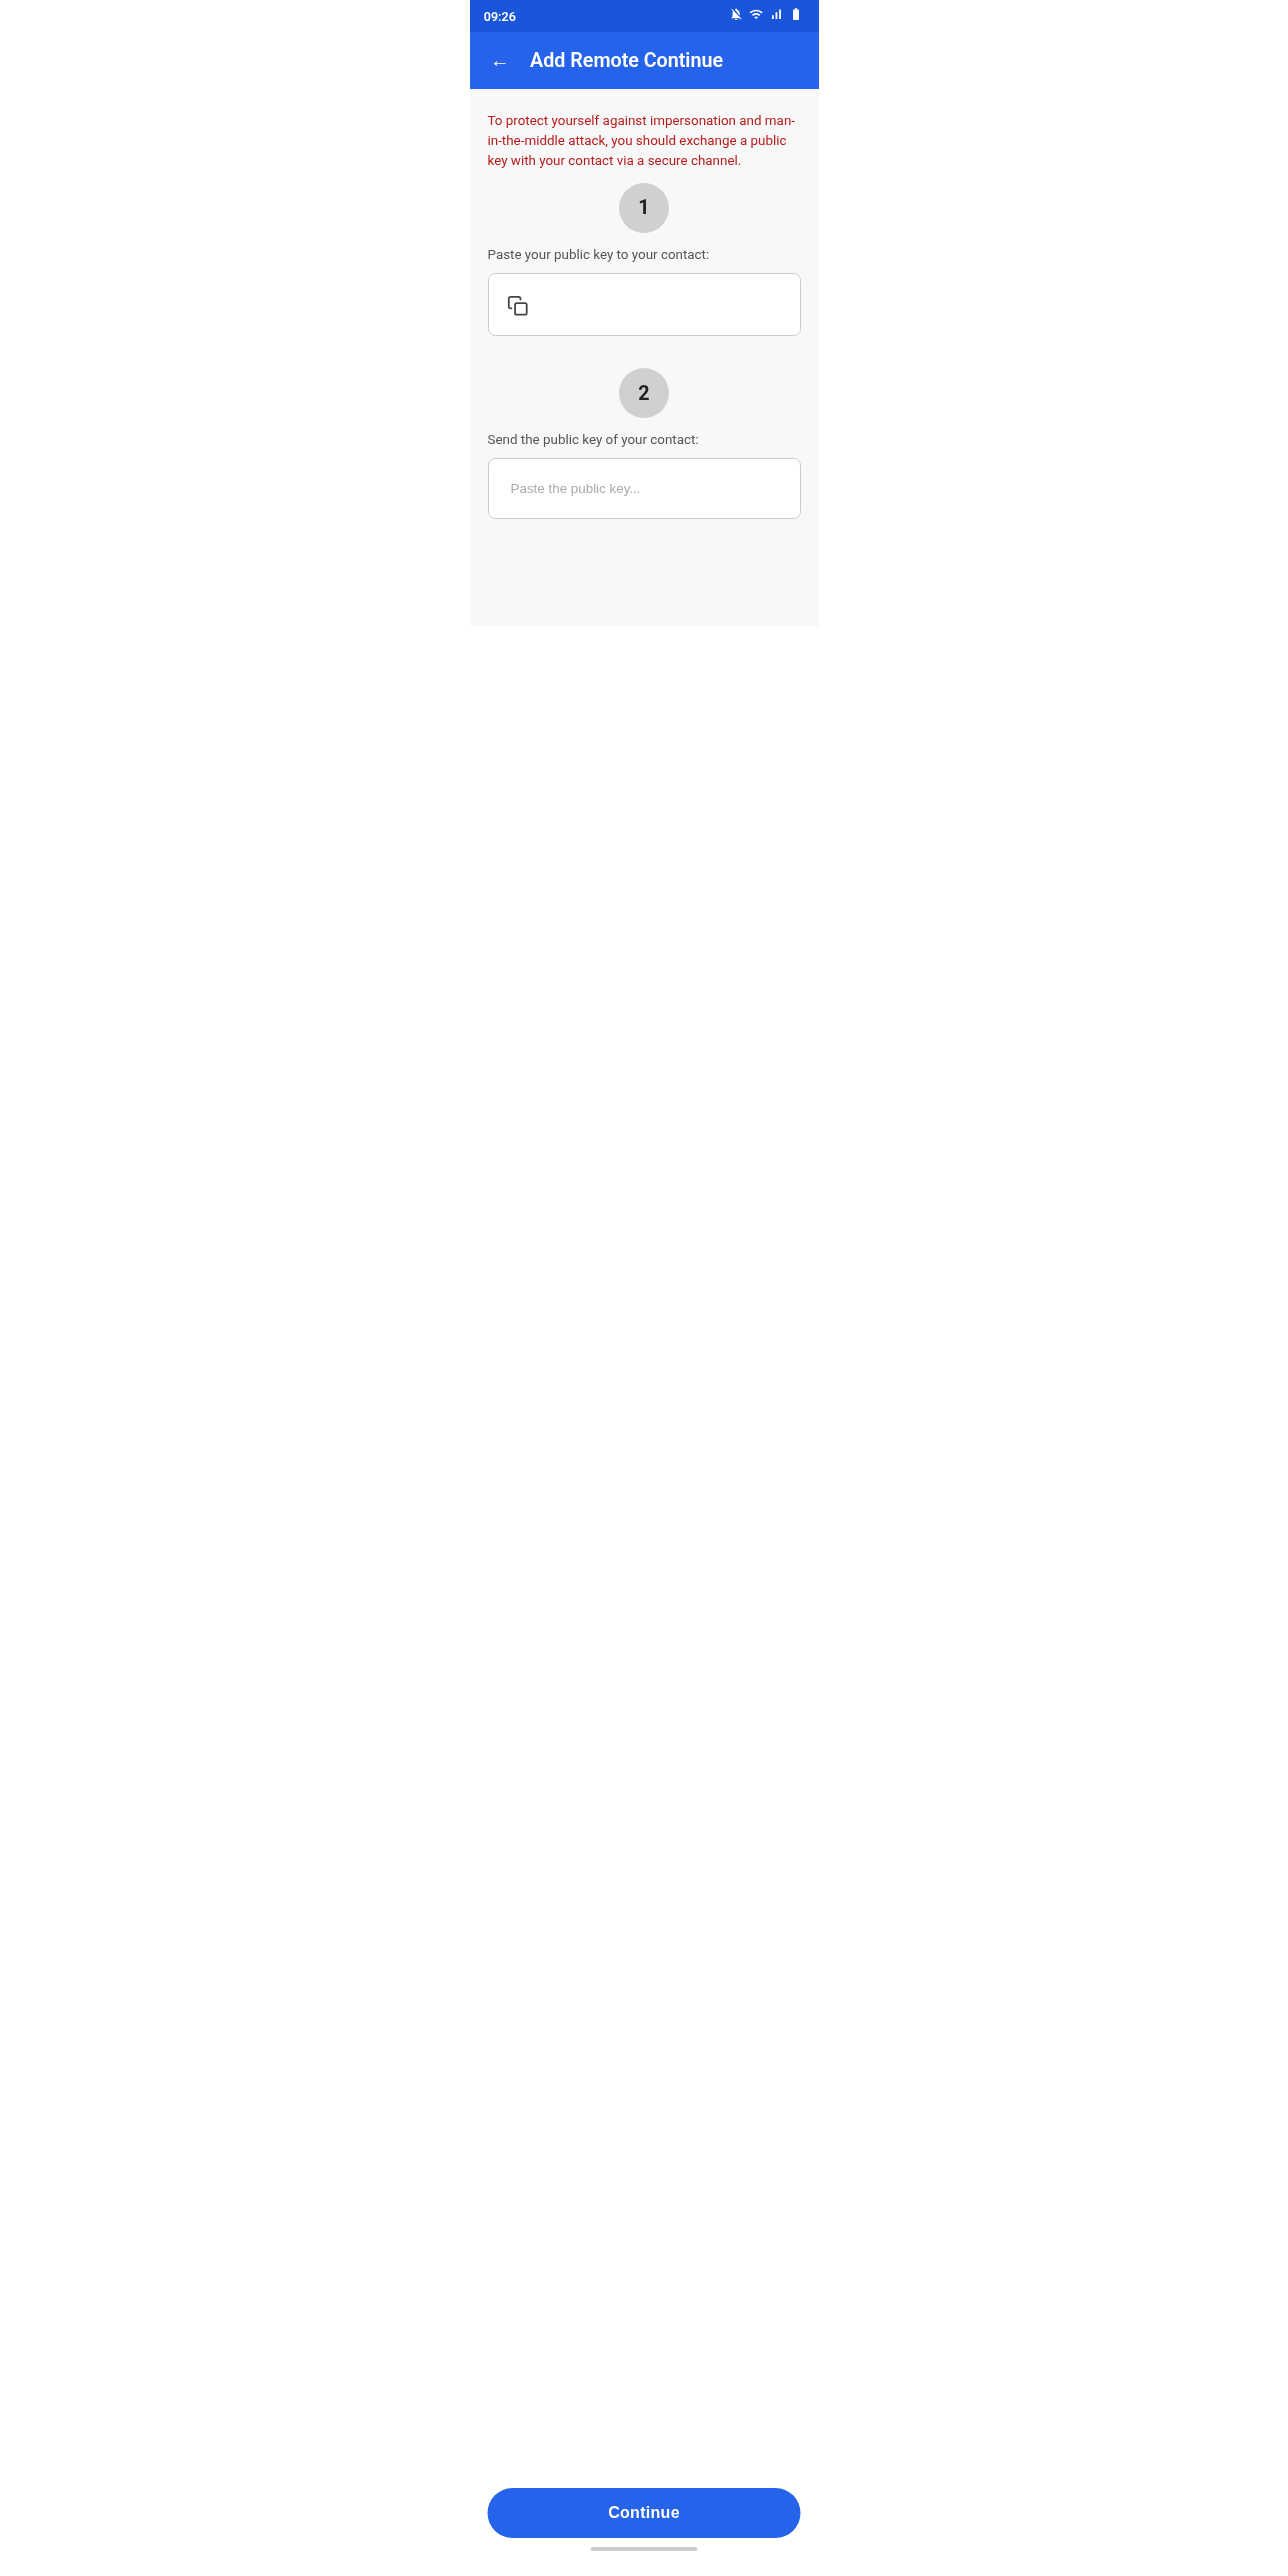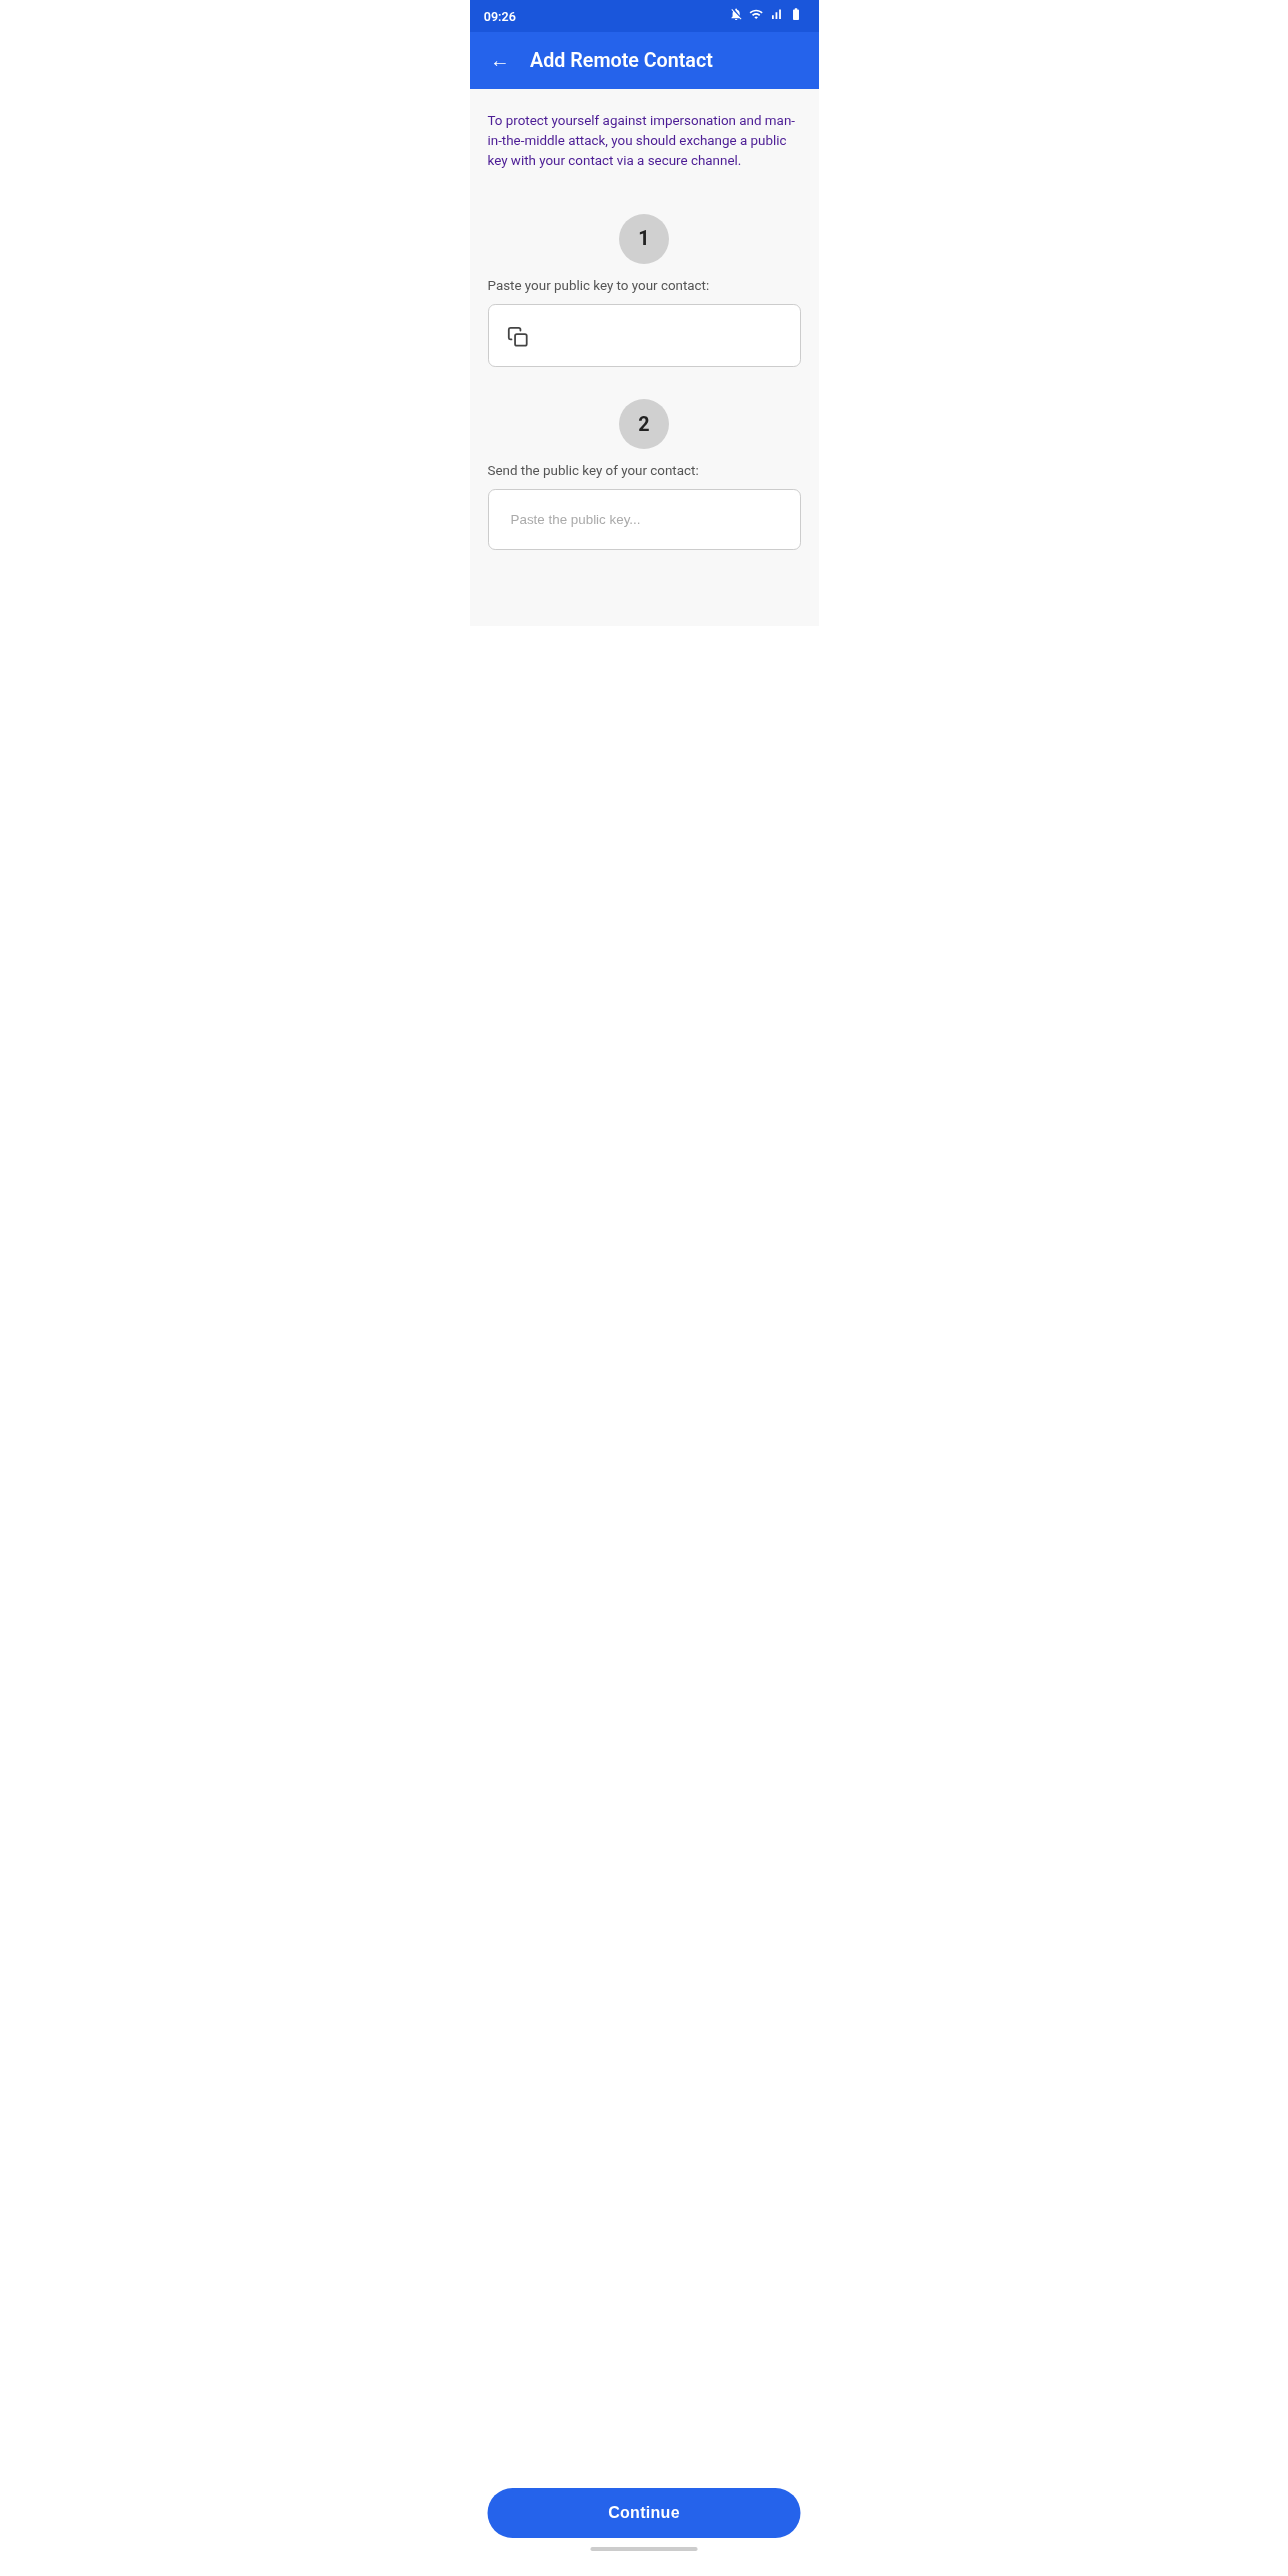--- a/index.html
+++ b/index.html
@@ -78,24 +78,24 @@
     }
 
     
     .content {
       padding: 21.5px 18px;
       background: #f8f8f8;
       min-height: calc(698px - 89px - 72px);
     }
 
     .description-text {
-      color: #4c1d95;
+      color: #b91c1c;
       font-size: 13.4px;
       line-height: 1.5;
-      margin-bottom: 43px;
+      margin-bottom: 12px;
     }
 
     
     .step-circle {
       width: 50px;
       height: 50px;
       border-radius: 50%;
       background: #d0d0d0;
       display: flex;
       align-items: center;
@@ -235,21 +235,21 @@
     <span class="status-icon">
       <svg width="16" height="14.3" viewBox="0 0 24 24" fill="white">
         <path d="M15.67 4H14V2h-4v2H8.33C7.6 4 7 4.6 7 5.33v15.33C7 21.4 7.6 22 8.33 22h7.33c.74 0 1.34-.6 1.34-1.33V5.33C17 4.6 16.4 4 15.67 4z"></path>
       </svg>
     </span>
   </div>
 </div>
 
 <div class="app-bar">
   <button class="back-button">←</button>
-  <span class="app-bar-title">Add Remote Contact</span>
+  <span class="app-bar-title">Add Remote Continue</span>
 </div>
 
 <div class="content">
 
   <p class="description-text">To protect yourself against impersonation and man-in-the-middle attack, you should exchange a public key with your contact via a secure channel.</p>
 
   <div class="step-section">
     <div class="step-circle">1</div>
     <p class="step-label">Paste your public key to your contact:</p>
     <div class="key-box">

